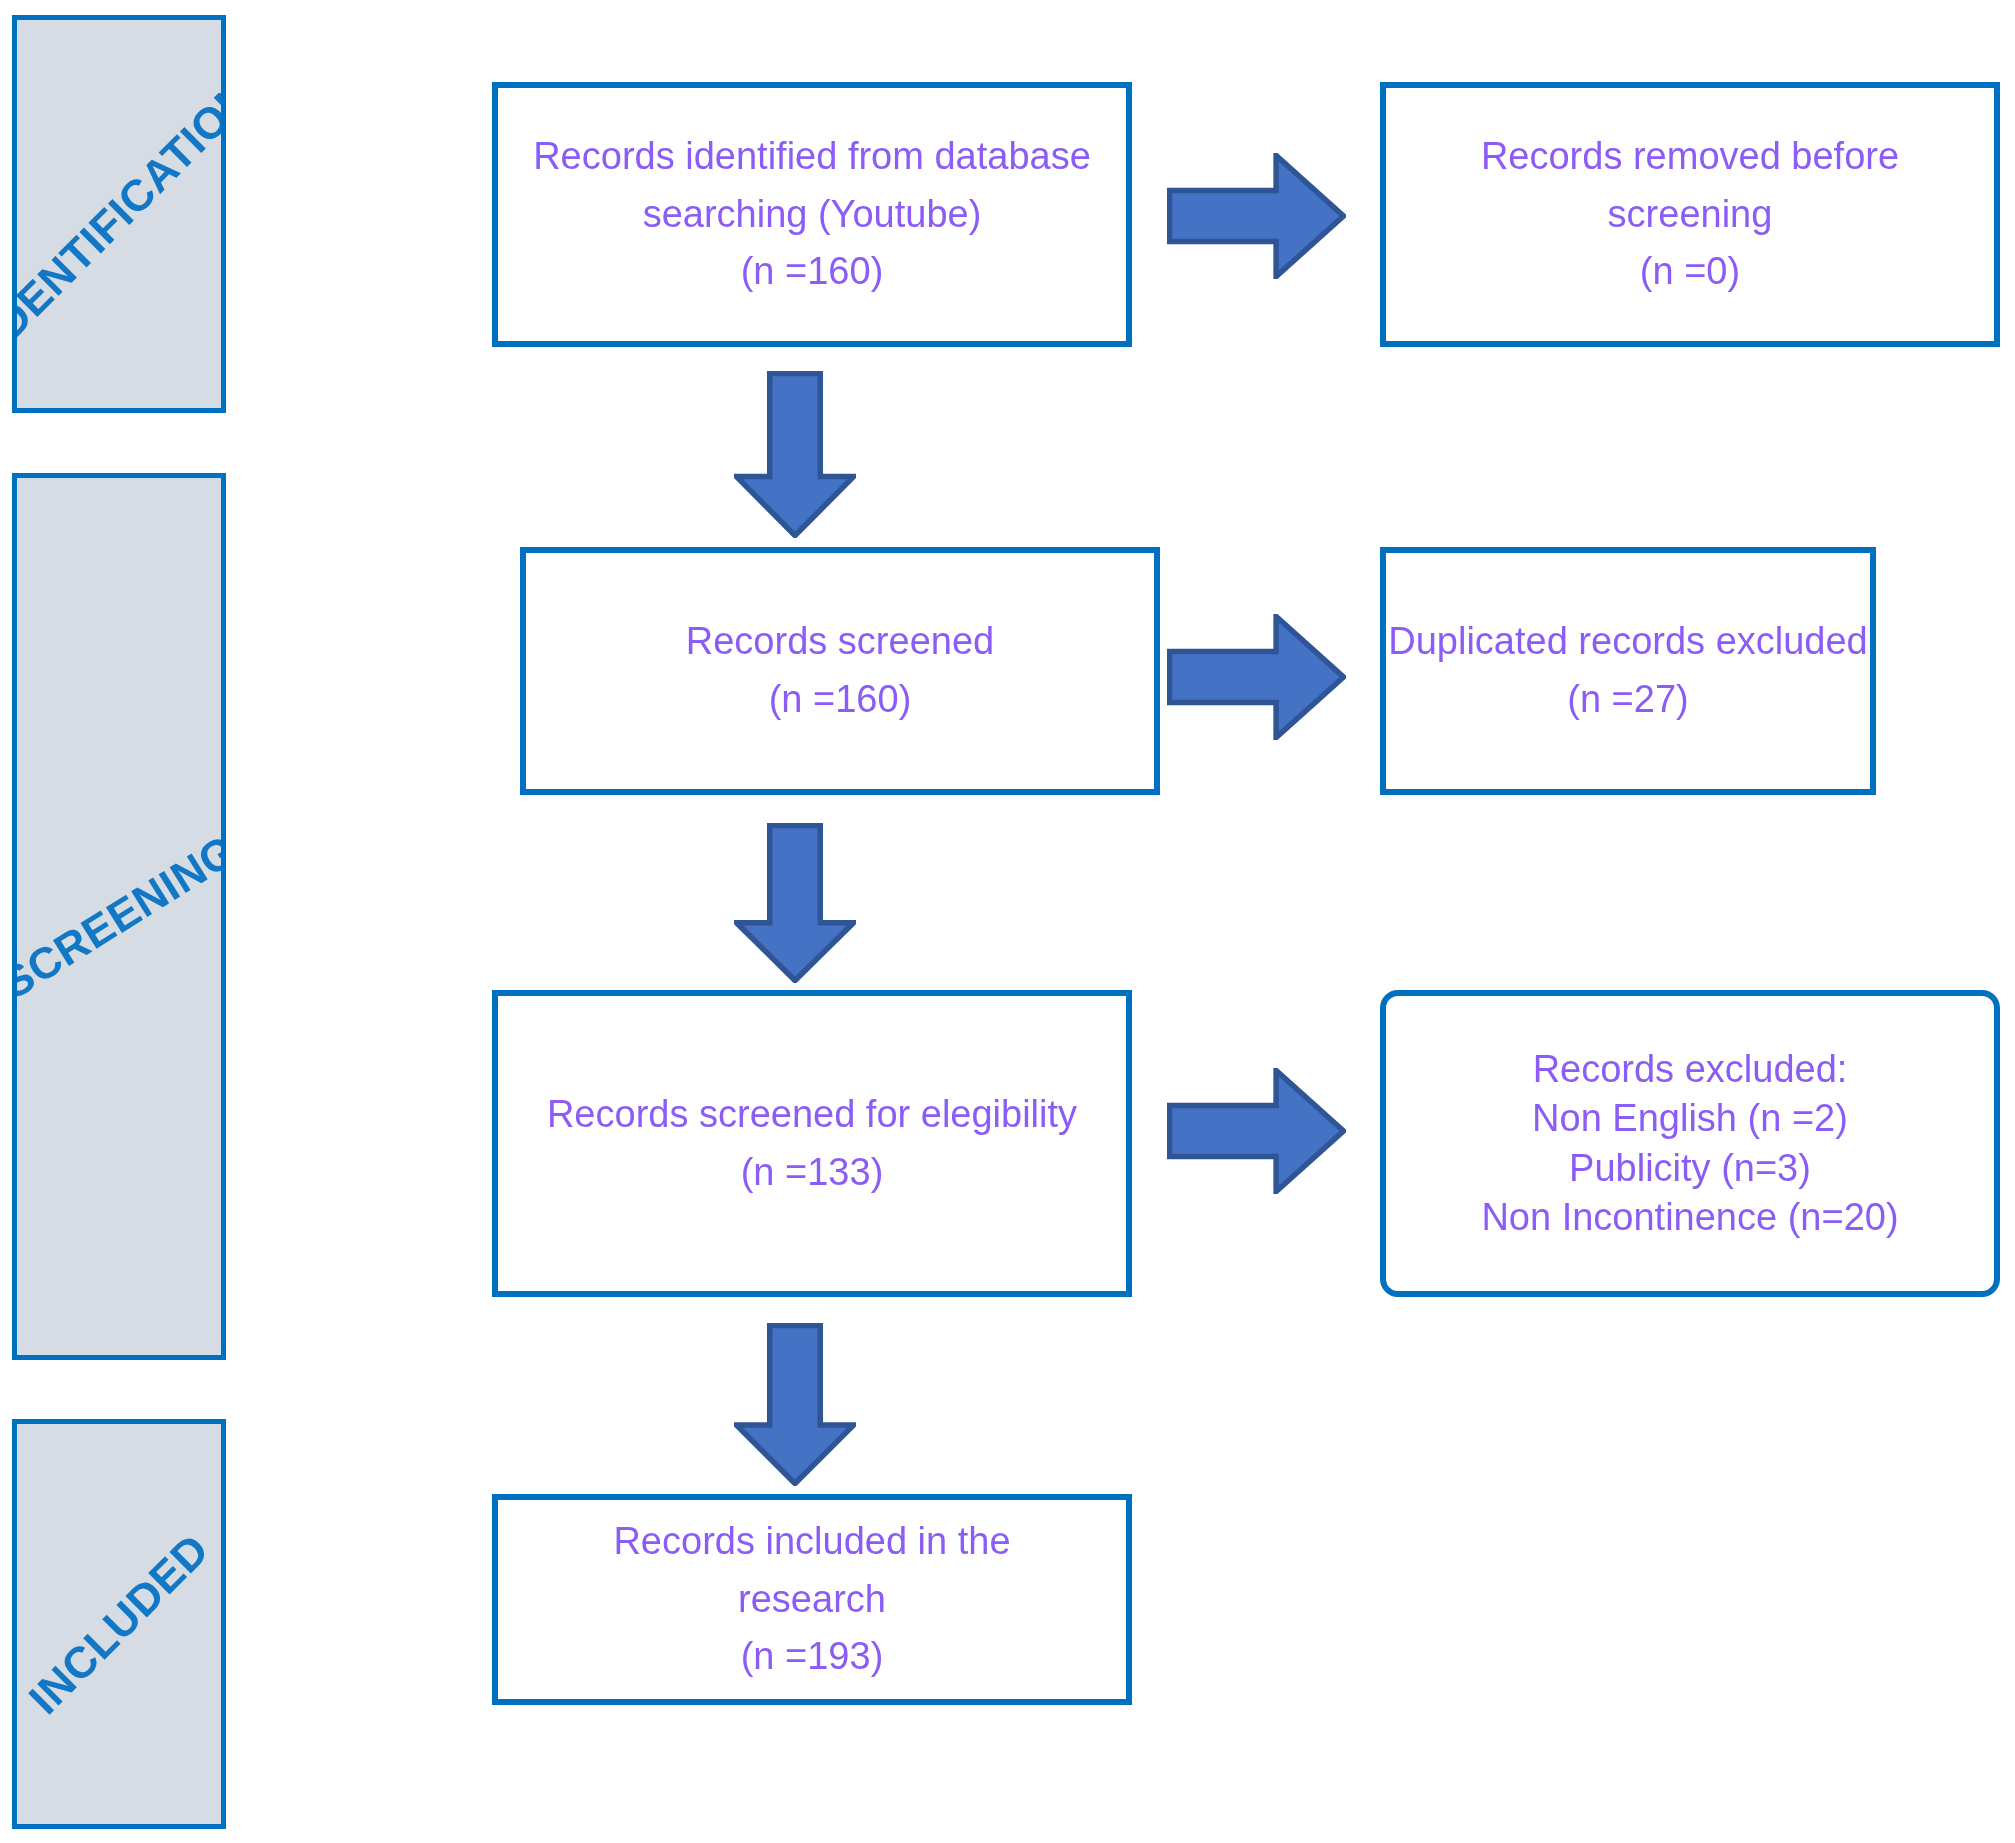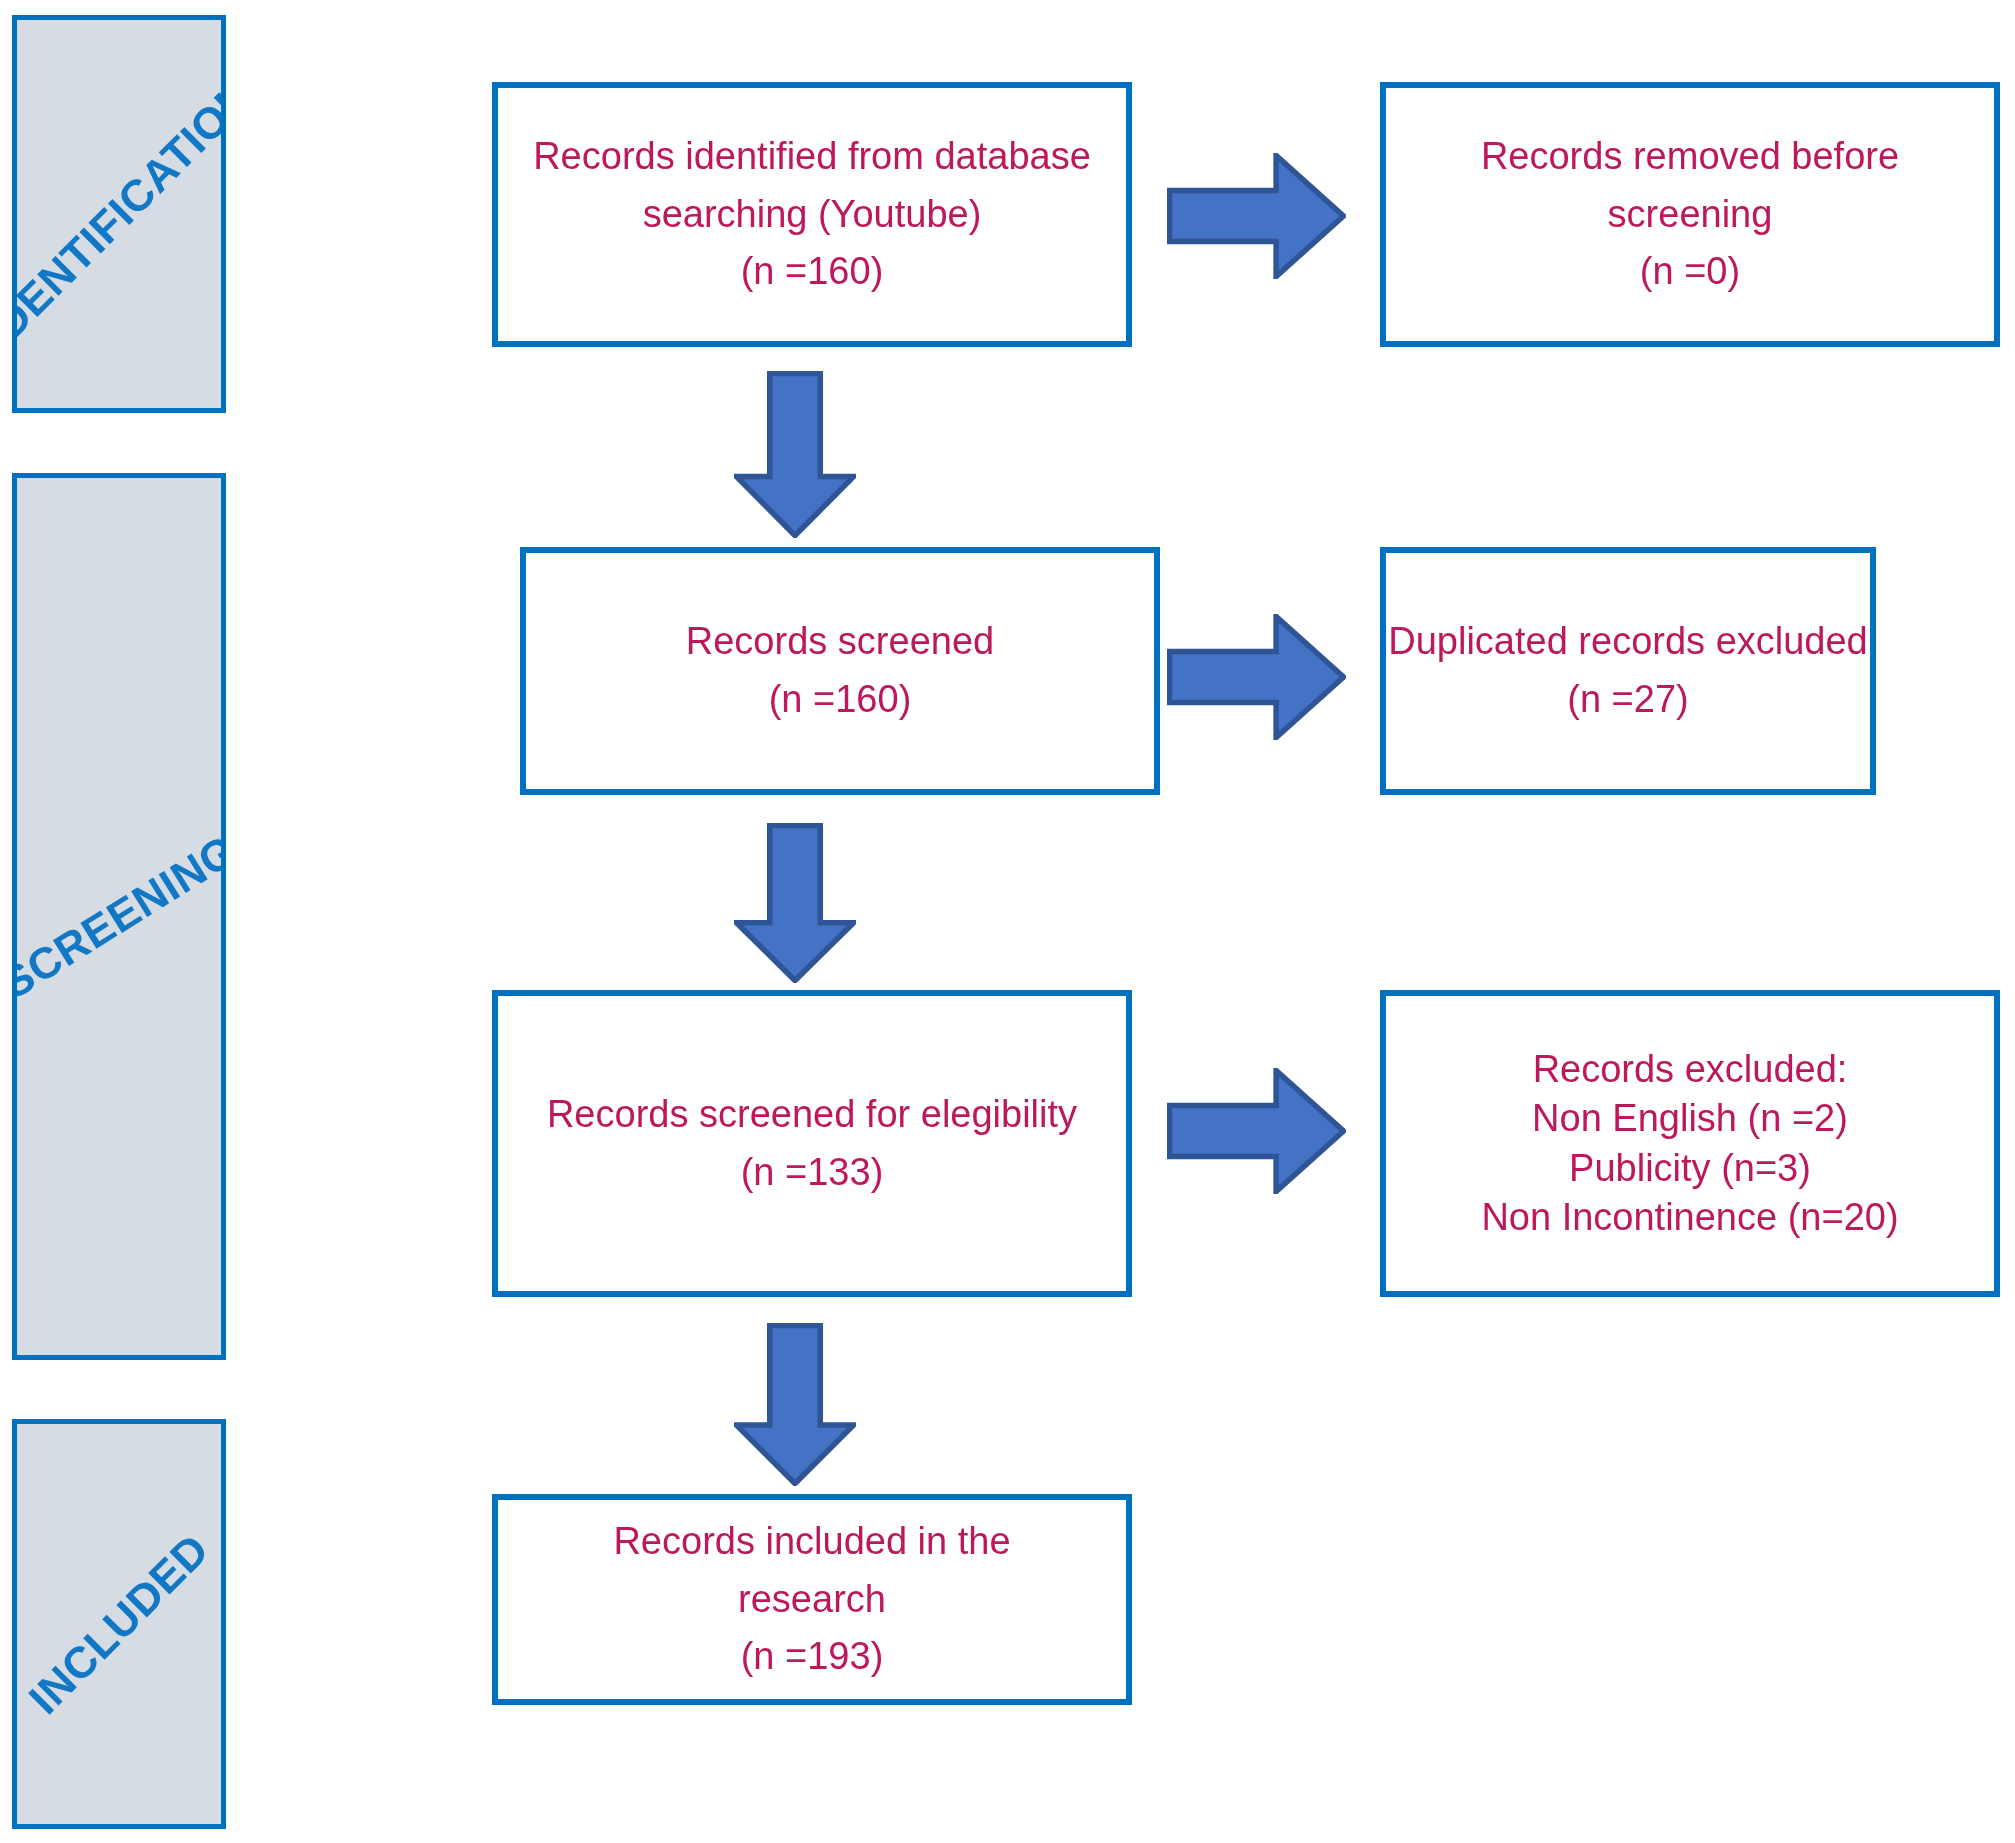--- a/index.html
+++ b/index.html
@@ -63,34 +63,34 @@
     box-sizing: border-box;
     background: #ffffff;
     border: 6.8px solid #0070C0;
     display: flex;
     flex-direction: column;
     align-items: center;
     justify-content: center;
     padding: 8.6px 16px;
   }
   .flow-line {
-    color: #be185d;
+    color: #8b5cf6;
     font-size: 38px;
     line-height: 1.52;
     text-align: center;
     white-space: nowrap;
   }
   .flow-box.tight .flow-line { line-height: 1.30; }
 
   #box-identified      { left: 492px;  top: 82px;  width: 640px; height: 265px; }
   #box-removed         { left: 1380px; top: 82px;  width: 620px; height: 265px; }
   #box-screened        { left: 492px;  top: 547px;  width: 640px; height: 248px; margin-left: 28px; }
   #box-duplicates      { left: 1380px; top: 547px;  width: 496px; height: 248px; }
   #box-eligibility     { left: 492px;  top: 990px; width: 640px; height: 307px; }
-  #box-excluded        { left: 1380px; top: 990px; width: 620px; height: 307px; }
+  #box-excluded        { left: 1380px; top: 990px; width: 620px; height: 307px; border-radius: 18px; }
   #box-included        { left: 492px;  top: 1494px; width: 640px; height: 211px; }
 
   
   .arrow { position: absolute; }
   .arrow svg { display: block; width: 100%; height: 100%; }
 
   #arrow-right-1 { left: 1167px; top: 153px;  width: 179px; height: 126px; }
   #arrow-right-2 { left: 1167px; top: 614px; width: 179px; height: 126px; }
   #arrow-right-3 { left: 1167px; top: 1068px; width: 179px; height: 126px; }
 

